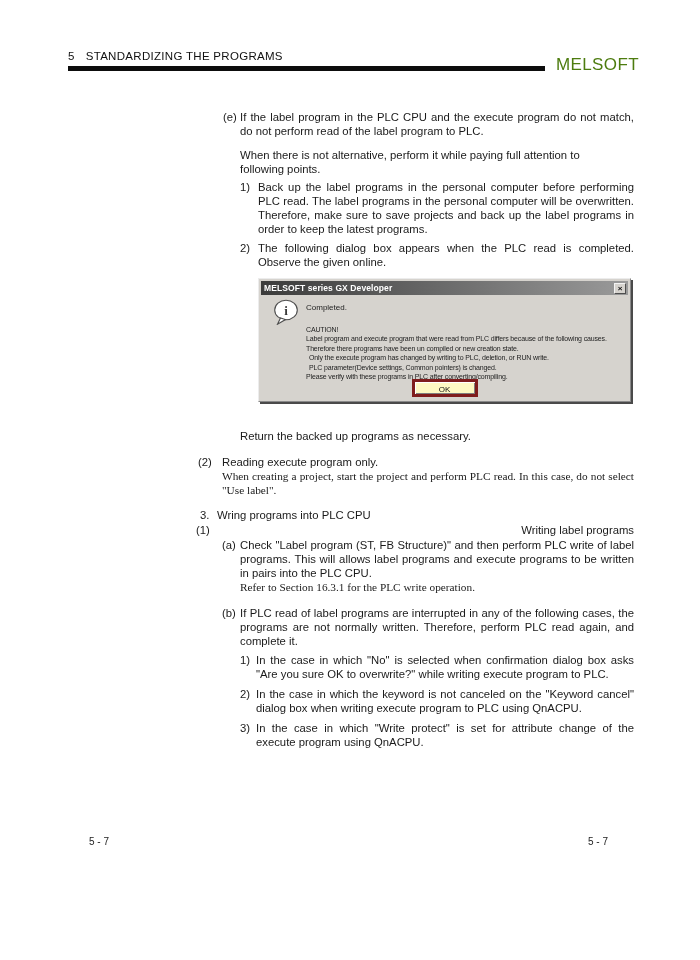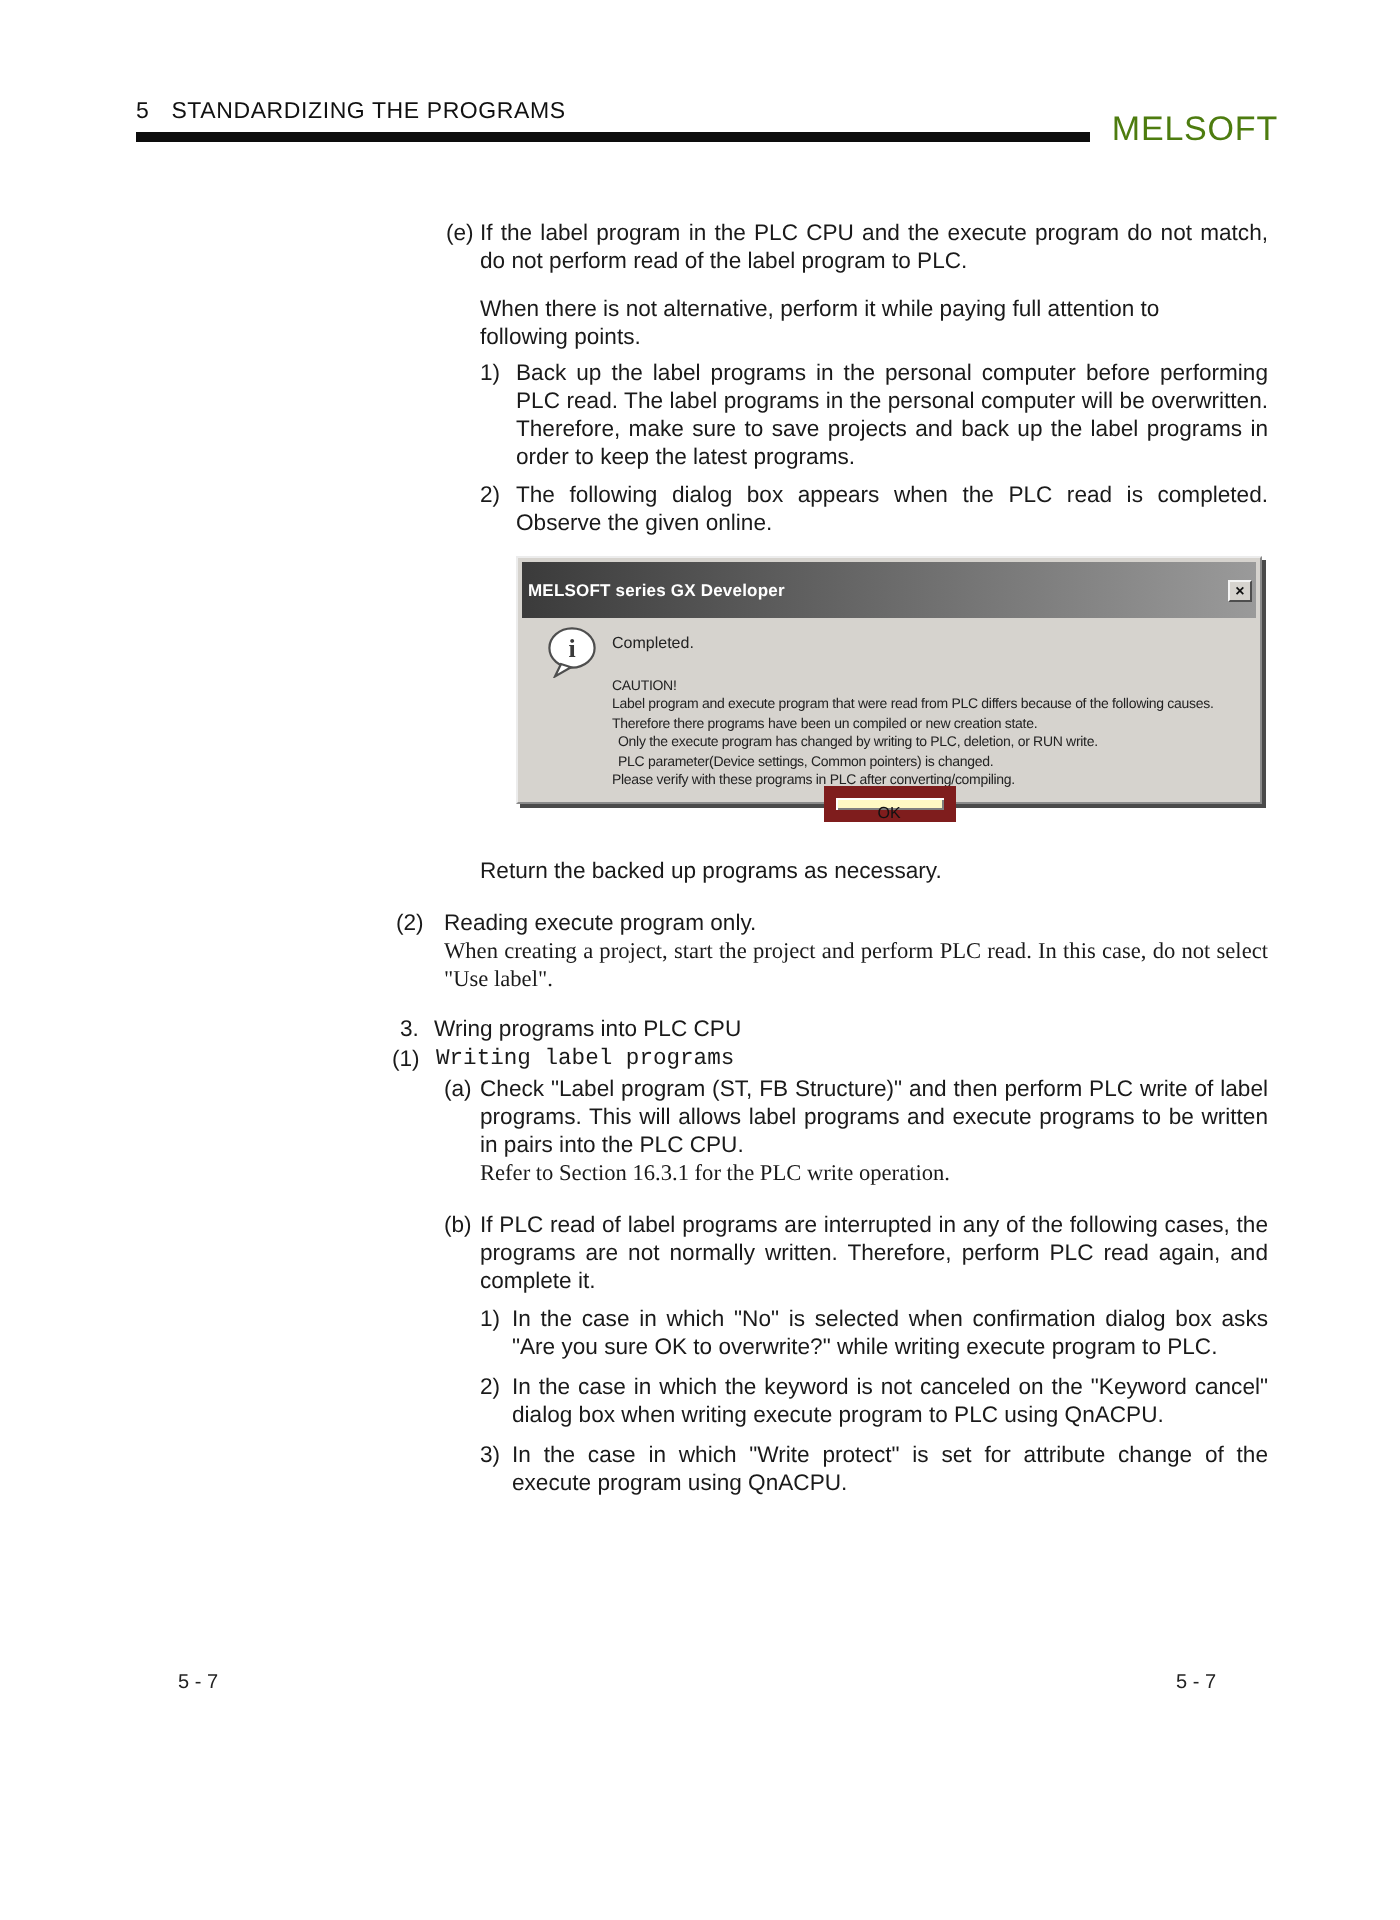--- a/index.html
+++ b/index.html
@@ -33,38 +33,38 @@
   .para + .para { margin-top:0;font-family:Liberation Serif, serif; }
 
   
   .dialog {
     margin-left:62px; margin-top:9px; width:373px; height:124px;
     background:#d6d3ce; padding:2px;
     border:1px solid #8a8a8a; border-top-color:#ececec; border-left-color:#ececec;
     box-shadow:2px 2px 0 0 #4a4a4a; position:relative;
   }
   .dlg-titlebar {
-    height:28px; display:flex; align-items:center; padding:0 2px;
+    height:14px; display:flex; align-items:center; padding:0 2px;
     background:linear-gradient(to right,#3b3b3b,#9a9a9a);
   }
   .dlg-title { color:#ffffff; font-weight:bold; font-size:8.5px; letter-spacing:.1px; padding-left:1px; }
   .dlg-close {
     margin-left:auto; width:12px; height:11px; background:#d6d3ce;
     border:1px solid; border-color:#f4f4f4 #4e4e4e #4e4e4e #f4f4f4;
     font-size:8px; line-height:9px; text-align:center; font-weight:bold; color:#111;
     cursor:default; display:flex; align-items:center; justify-content:center;
   }
   .dlg-body { position:relative; height:104px; }
   .dlg-icon { position:absolute; left:12px; top:4px; width:26px; height:26px; }
   .dlg-completed { position:absolute; left:45px; top:6px; font-size:8px; color:#222; }
   .dlg-caution { position:absolute; left:45px; top:30px; right:6px; font-size:7px; letter-spacing:-0.15px; line-height:9.4px; color:#222; }
   .dlg-caution .cl-indent { padding-left:3px; }
   .dlg-ok {
     position:absolute; left:50%; transform:translateX(-50%); top:84px;
-    width:66px; height:18px; background:#fef9c3; border:6px solid #7f1d1d;
+    width:66px; height:18px; background:#fef9c3; border:3px solid #7f1d1d;
     box-shadow:inset 1px 1px 0 #ffffff, inset -1px -1px 0 #7e7e7e;
     font-size:8px; font-family:"Liberation Sans", sans-serif; text-align:center; line-height:16px; color:#111;
   }
 
   
   .ftr { position:absolute; top:836px; font-size:10px; color:#222; }
   .ftr-left { left:89px; } .ftr-right { left:588px; }
 </style>
 </head>
 <body>
@@ -132,21 +132,21 @@
       </span>
     </div>
 
     <div class="row m-sec3">
       <span class="lbl">3.</span>
       <span class="txt" style="text-align:left;">Wring programs into PLC CPU</span>
     </div>
 
     <div class="row m-sub1">
       <span class="lbl">(1)</span>
-      <span class="txt" style="text-align:left;font-family:Liberation Mono, monospace;">Writing label programs</span>
+      <span class="txt" style="text-align:right;">Writing label programs</span>
     </div>
 
     <div class="row m-ab mt1">
       <span class="lbl">(a)</span>
       <span class="txt">
         <div class="para">Check "Label program (ST, FB Structure)" and then perform PLC write of label programs.  This will allows label programs and execute programs to be written in pairs into the PLC CPU.</div>
         <div class="para">Refer to Section 16.3.1 for the PLC write operation.</div>
       </span>
     </div>
 

